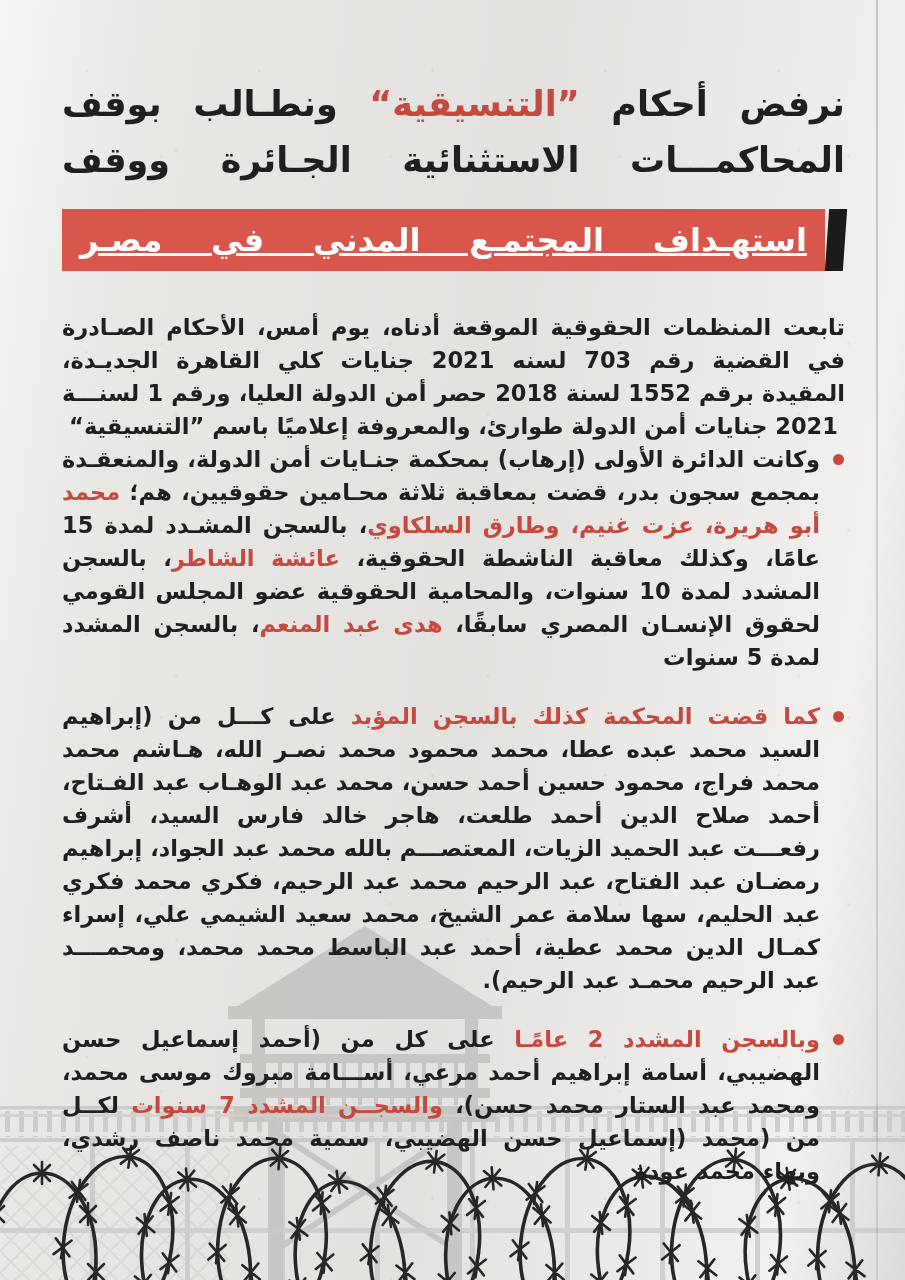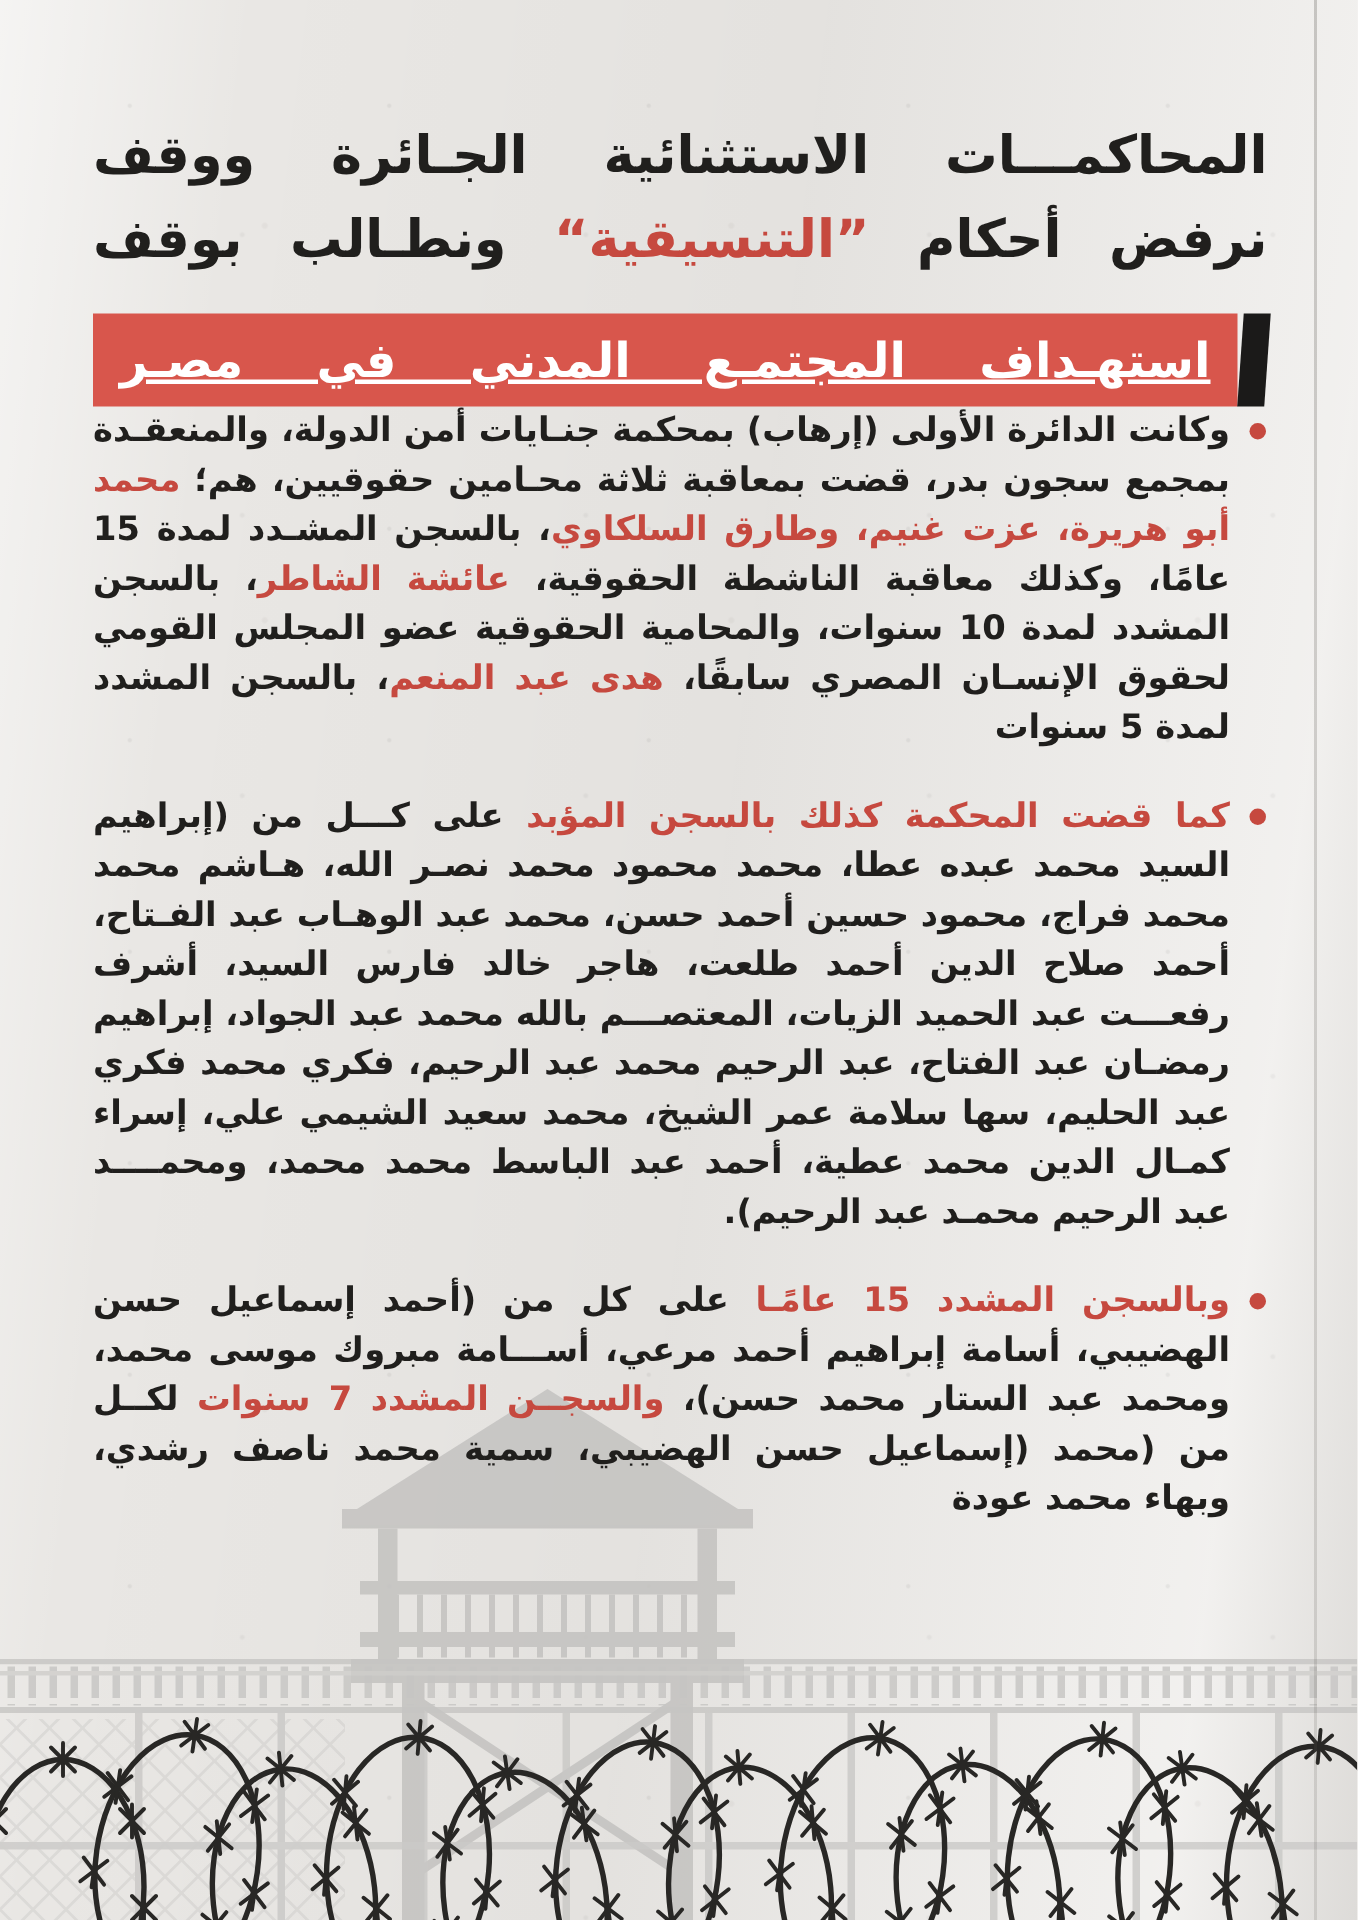--- a/index.html
+++ b/index.html
@@ -124,41 +124,42 @@
       <use href="#loop" transform="translate(800,353) rotate(-8)"></use>
       <use href="#loop" transform="translate(872,339) rotate(5)"></use>
     </g>
   </svg>
 
   <div class="fold-line"></div>
 
   <div class="content">
 
     <h1 class="title">
+      <div class="title-line"><span>نرفض أحكام </span><span class="red">”التنسيقية“</span><span> ونطـالب بوقف</span></div>
       <div class="title-line"><span>المحاكمـــات الاستثنائية الجـائرة ووقف</span></div>
-      <div class="title-line"><span>نرفض أحكام </span><span class="red">”التنسيقية“</span><span> ونطـالب بوقف</span></div>
     </h1>
 
     <div class="banner">
       <div class="banner-bar"></div>
       <div class="banner-body">
         <div class="banner-text">استهـداف المجتمـع المدني في مصـر</div>
       </div>
     </div>
 
+    <p class="intro body-copy">تابعت المنظمات الحقوقية الموقعة أدناه، يوم أمس، الأحكام الصـادرة في القضية رقم 703 لسنه 2021 جنايات كلي القاهرة الجديـدة، المقيدة برقم 1552 لسنة 2018 حصر أمن الدولة العليا، ورقم 1 لسنـــة 2021 جنايات أمن الدولة طوارئ، والمعروفة إعلاميًا باسم ”التنسيقية“</p>
 
     <div class="bullets">
       <div class="bullet body-copy">
         <span class="dot"></span>
         <span><span>وكانت الدائرة الأولى (إرهاب) بمحكمة جنـايات أمن الدولة، والمنعقـدة بمجمع سجون بدر، قضت بمعاقبة ثلاثة محـامين حقوقيين، هم؛ </span><span class="red">محمد أبو هريرة، عزت غنيم، وطارق السلكاوي</span><span>، بالسجن المشـدد لمدة 15 عامًا، وكذلك معاقبة الناشطة الحقوقية، </span><span class="red">عائشة الشاطر</span><span>، بالسجن المشدد لمدة 10 سنوات، والمحامية الحقوقية عضو المجلس القومي لحقوق الإنسـان المصري سابقًا، </span><span class="red">هدى عبد المنعم</span><span>، بالسجن المشدد لمدة 5 سنوات</span></span>
       </div>
       <div class="bullet body-copy">
         <span class="dot"></span>
         <span><span class="red">كما قضت المحكمة كذلك بالسجن المؤبد</span><span> على كـــل من (إبراهيم السيد محمد عبده عطا، محمد محمود محمد نصـر الله، هـاشم محمد محمد فراج، محمود حسين أحمد حسن، محمد عبد الوهـاب عبد الفـتاح، أحمد صلاح الدين أحمد طلعت، هاجر خالد فارس السيد، أشرف رفعـــت عبد الحميد الزيات، المعتصـــم بالله محمد عبد الجواد، إبراهيم رمضـان عبد الفتاح، عبد الرحيم محمد عبد الرحيم، فكري محمد فكري عبد الحليم، سها سلامة عمر الشيخ، محمد سعيد الشيمي علي، إسراء كمـال الدين محمد عطية، أحمد عبد الباسط محمد محمد، ومحمــــد عبد الرحيم محمـد عبد الرحيم).</span></span>
       </div>
       <div class="bullet body-copy">
         <span class="dot"></span>
-        <span><span class="red">وبالسجن المشدد 15 عامًـا</span><span> على كل من (أحمد إسماعيل حسن الهضيبي، أسامة إبراهيم أحمد مرعي، أســـامة مبروك موسى محمد، ومحمد عبد الستار محمد حسن)، </span><span class="red">والسجــن المشدد 7 سنوات</span><span> لكــل من (محمد (إسماعيل حسن الهضيبي، سمية محمد ناصف رشدي، وبهاء محمد عودة</span></span>
+        <span><span class="red">وبالسجن المشدد 2 عامًـا</span><span> على كل من (أحمد إسماعيل حسن الهضيبي، أسامة إبراهيم أحمد مرعي، أســـامة مبروك موسى محمد، ومحمد عبد الستار محمد حسن)، </span><span class="red">والسجــن المشدد 7 سنوات</span><span> لكــل من (محمد (إسماعيل حسن الهضيبي، سمية محمد ناصف رشدي، وبهاء محمد عودة</span></span>
       </div>
     </div>
 
   </div>
 </div>
 
 </body></html>

